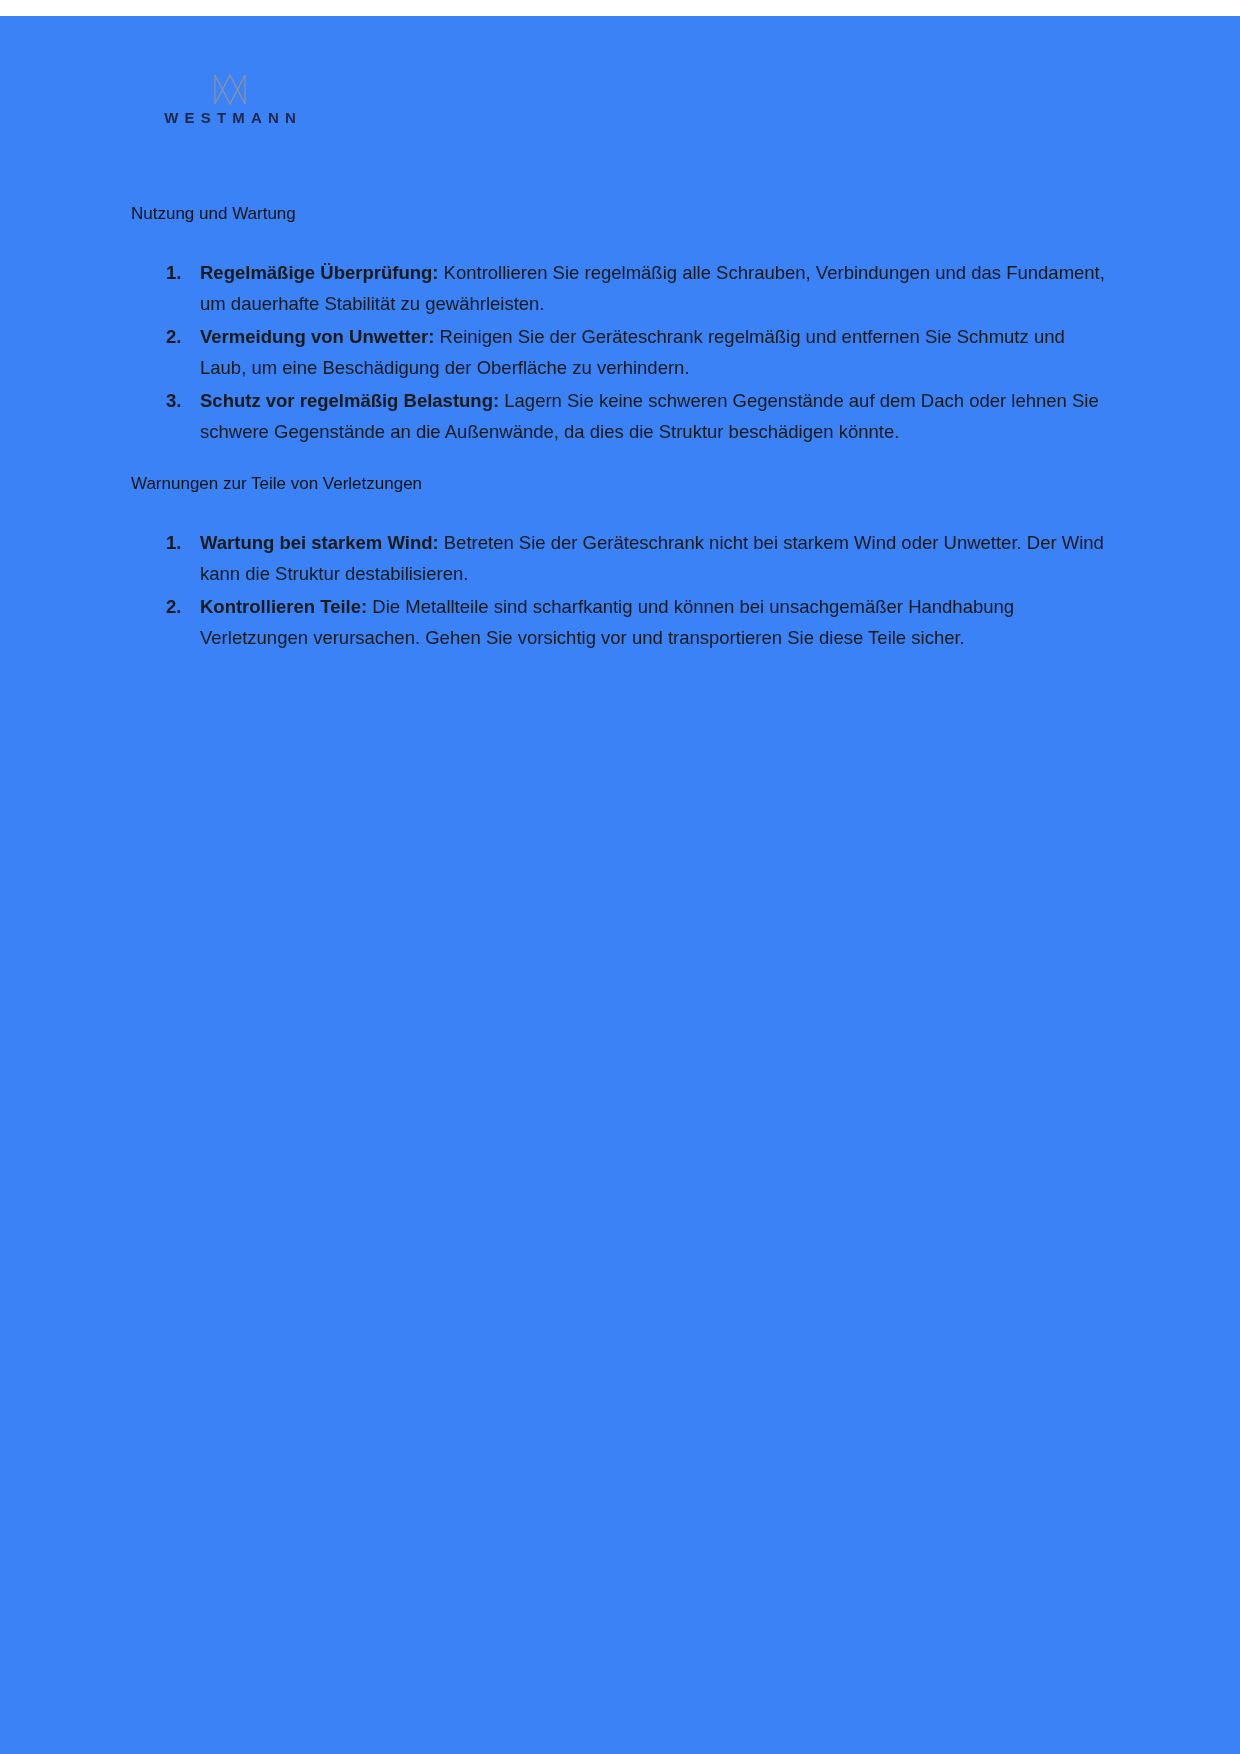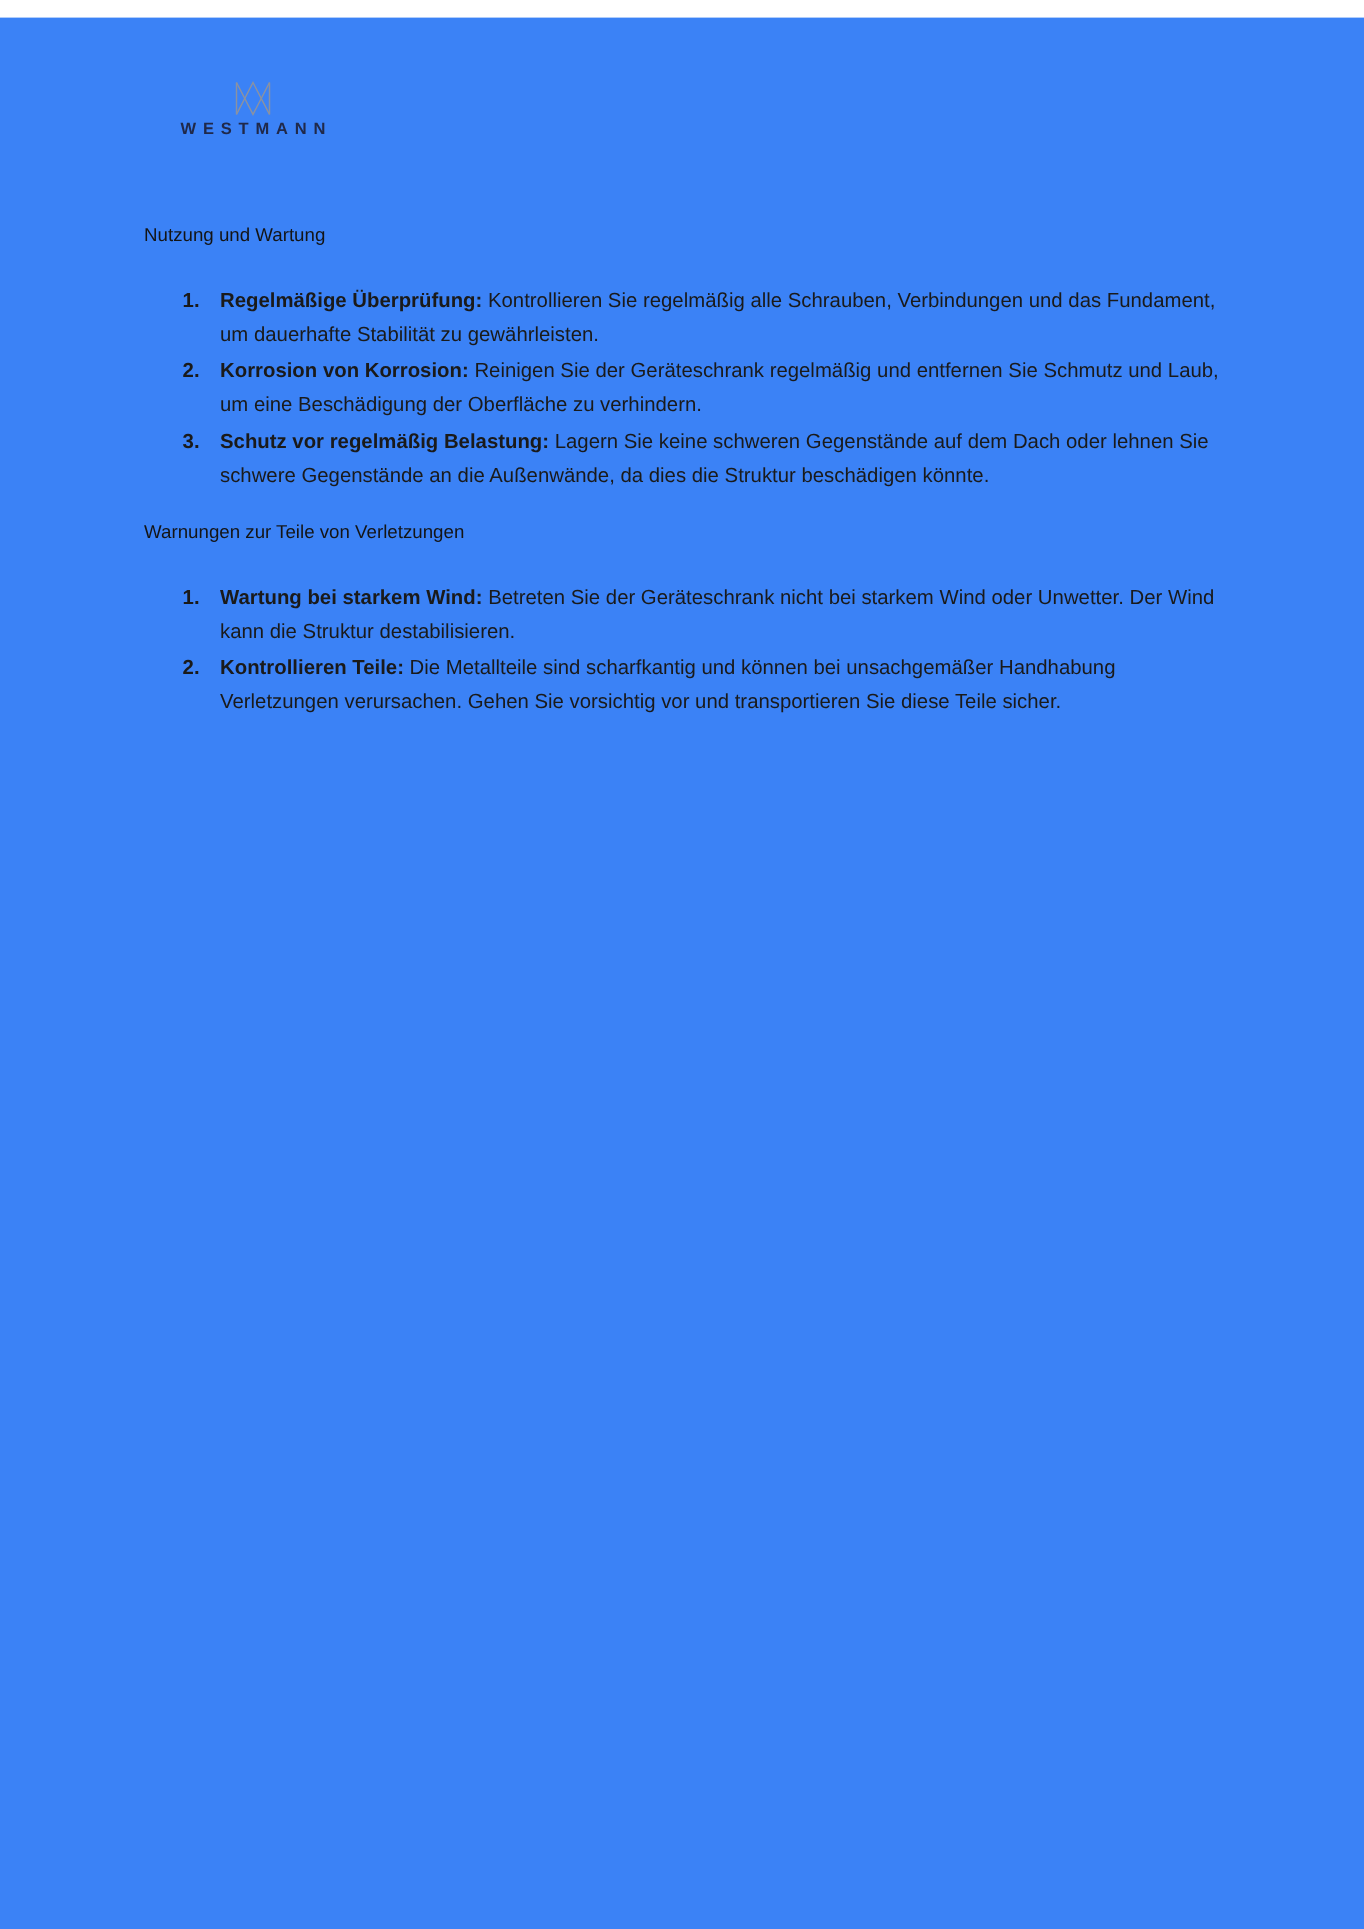--- a/index.html
+++ b/index.html
@@ -75,21 +75,21 @@
 
   <h1 class="sec-heading first">Nutzung und Wartung</h1>
 
   <ol class="num-list">
     <li>
       <span class="li-num">1.</span>
       <p class="li-text"><span class="li-lead">Regelmäßige Überprüfung:</span> <span>Kontrollieren Sie regelmäßig alle Schrauben, Verbindungen und das Fundament, um dauerhafte Stabilität zu gewährleisten.</span></p>
     </li>
     <li>
       <span class="li-num">2.</span>
-      <p class="li-text"><span class="li-lead">Korrosion von Korrosion:</span> <span>Reinigen Sie der Geräteschrank regelmäßig und entfernen Sie Schmutz und Laub, um eine Beschädigung der Oberfläche zu verhindern.</span></p>
+      <p class="li-text"><span class="li-lead">Vermeidung von Unwetter:</span> <span>Reinigen Sie der Geräteschrank regelmäßig und entfernen Sie Schmutz und Laub, um eine Beschädigung der Oberfläche zu verhindern.</span></p>
     </li>
     <li>
       <span class="li-num">3.</span>
       <p class="li-text"><span class="li-lead">Schutz vor regelmäßig Belastung:</span> <span>Lagern Sie keine schweren Gegenstände auf dem Dach oder lehnen Sie schwere Gegenstände an die Außenwände, da dies die Struktur beschädigen könnte.</span></p>
     </li>
   </ol>
 
   <h1 class="sec-heading second">Warnungen zur Teile von Verletzungen</h1>
 
   <ol class="num-list">

